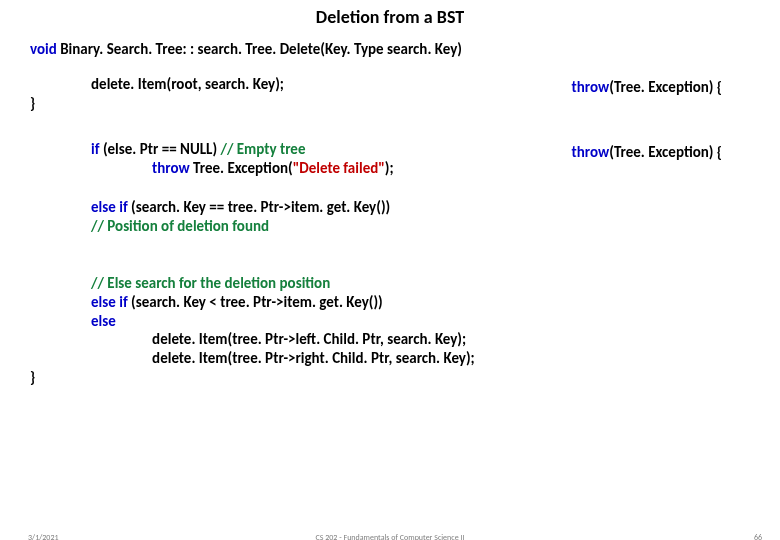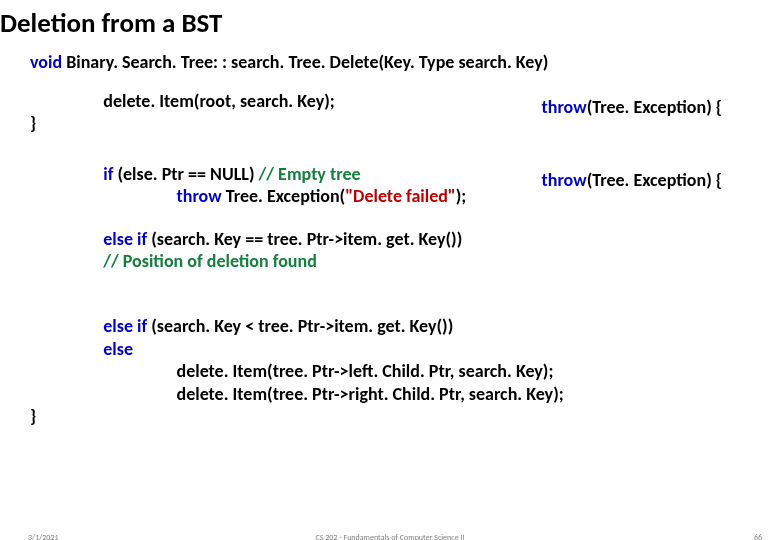--- a/index.html
+++ b/index.html
@@ -13,28 +13,29 @@
     overflow: hidden;
     position: relative;
   }
   .slide {
     width: 780px;
     height: 540px;
     position: relative;
     box-sizing: border-box;
   }
   .title {
-    font-size: 27px;
+    text-align: center;
+    font-size: 18px;
     font-weight: 700;
     margin-top: 6px;
     margin-bottom: 12px;
   }
   .content {
     padding: 0 28px 0 30px;
-    font-size: 18px;
+    font-size: 15px;
     line-height: 1.25;
   }
   .line { white-space: pre; }
   .kw-blue  { color: #0000c8; font-weight: 700; }
   .txt-black { color: #000000; }
   .txt-bold  { color: #000000; font-weight: 700; }
   .txt-grn   { color: #15803d; font-weight: 700; }
   .txt-red   { color: #c00000; font-weight: 700; }
 
   .throw-right {
@@ -89,20 +90,21 @@
 
     <div class="gap-lg"></div>
 
     <div class="line"><span>                  </span><span class="kw-blue">else if </span><span class="txt-bold">(search. Key == tree. Ptr-&gt;item. get. Key())</span></div>
 
     <div class="line"><span>                  </span><span class="txt-grn">// Position of deletion found</span></div>
     <div class="line"><span>                                    </span></div>
 
     <div class="gap-lg"></div>
 
+    <div class="line"><span>                  </span><span class="txt-grn">// Else search for the deletion position</span></div>
 
     <div class="line"><span>                  </span><span class="kw-blue">else if </span><span class="txt-bold">(search. Key &lt; tree. Ptr-&gt;item. get. Key())</span></div>
     <div class="line"><span>                  </span><span class="kw-blue">else</span></div>
 
     <div class="line"><span>                                    </span><span class="txt-bold">delete. Item(tree. Ptr-&gt;left. Child. Ptr, search. Key);</span></div>
     <div class="line"><span>                                    </span><span class="txt-bold">delete. Item(tree. Ptr-&gt;right. Child. Ptr, search. Key);</span></div>
 
     <div class="line txt-bold">}</div>
 
   </div>

